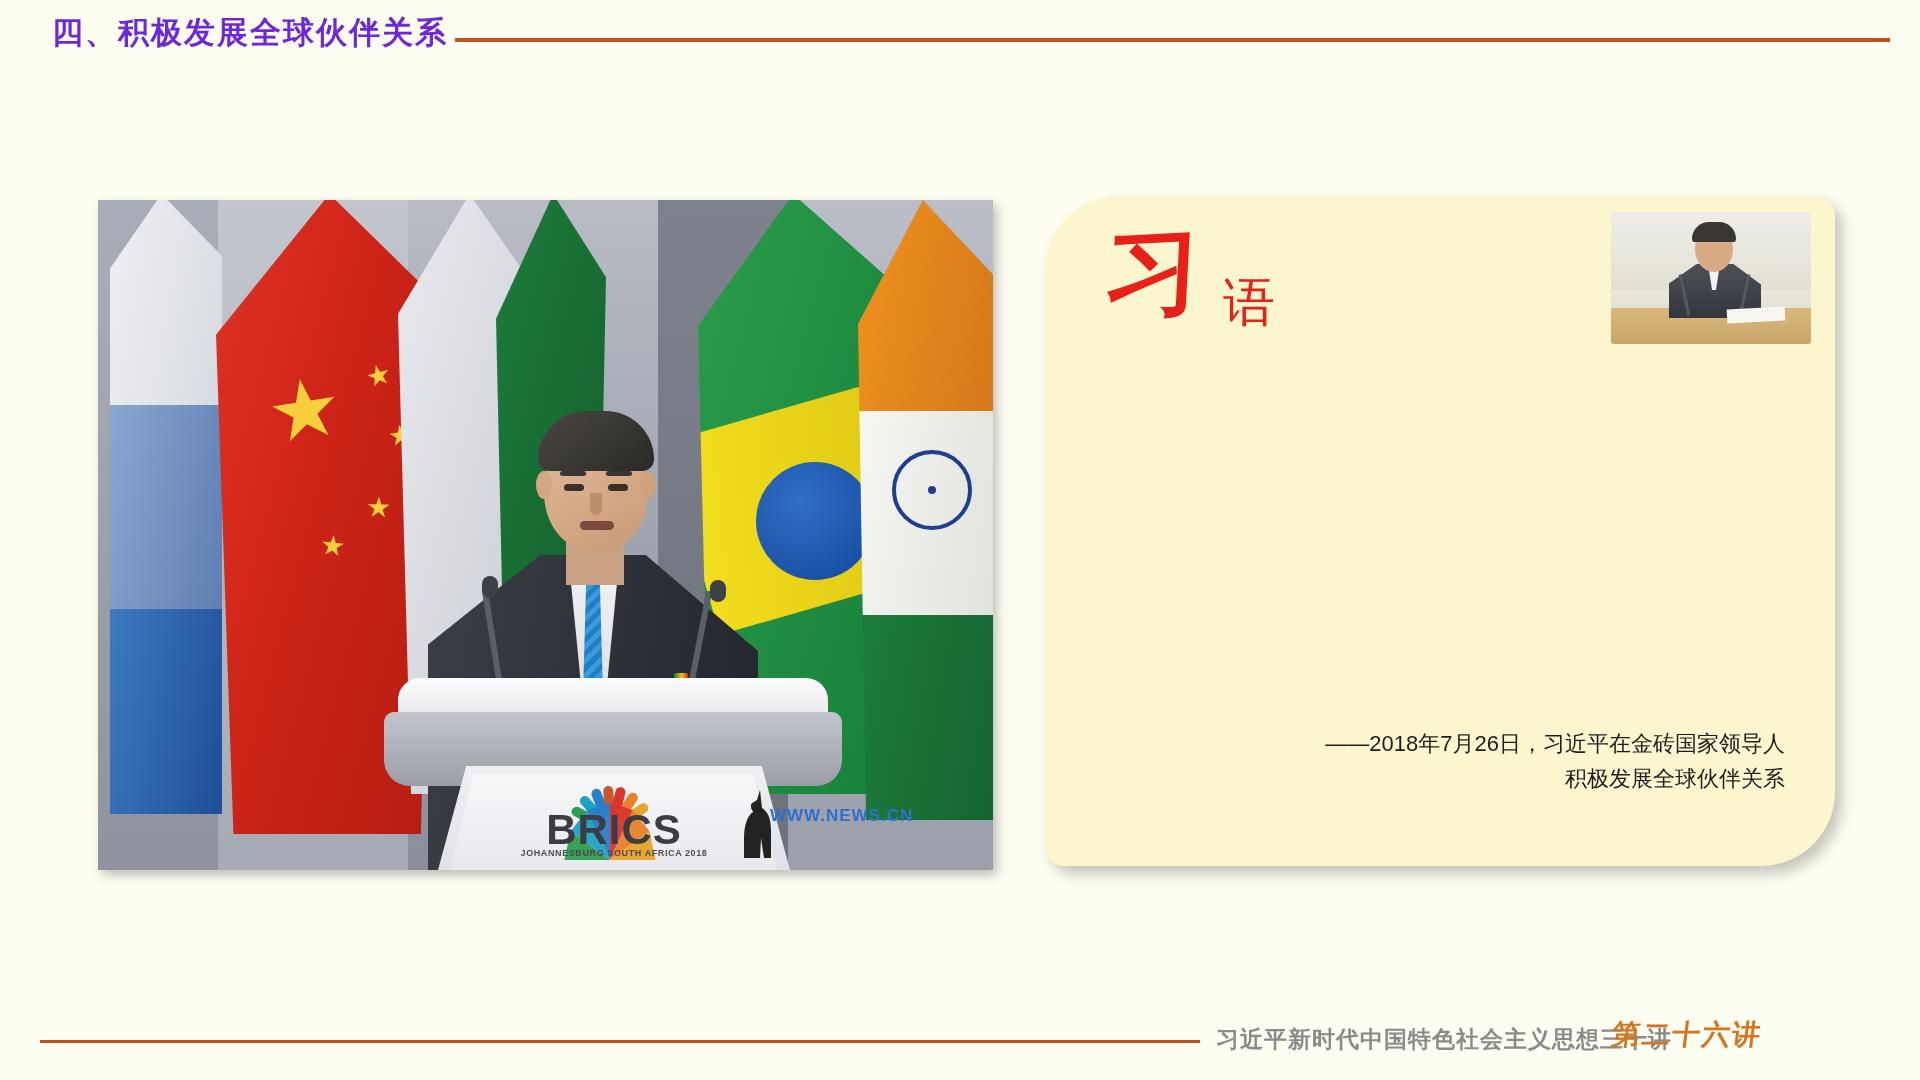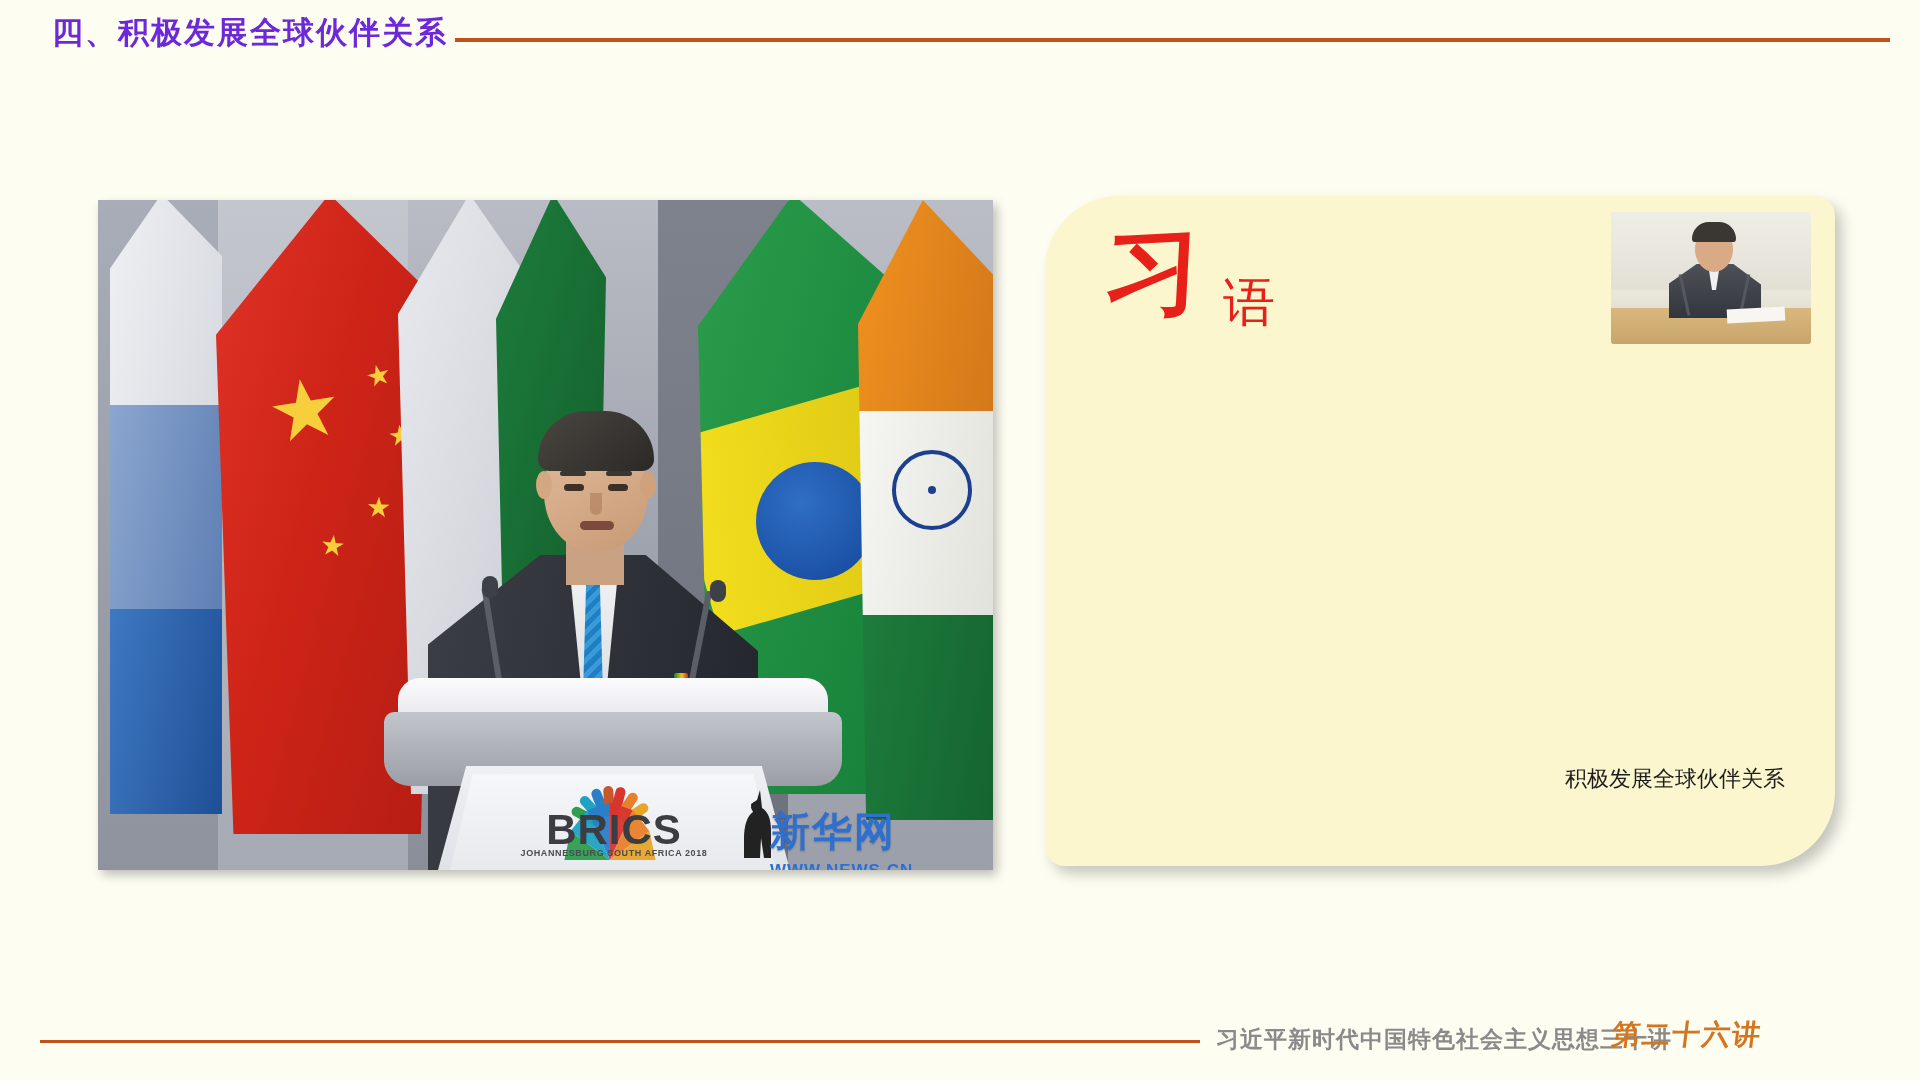--- a/index.html
+++ b/index.html
@@ -313,21 +313,20 @@
       </div>
     <svg class="silhouette" viewBox="0 0 44 72">
       <path d="M30 2 L27 12 L21 16 L23 24 C17 28 14 38 14 50 L14 70 L30 70 L31 50 L34 70 L41 70 L41 44 C41 30 38 24 32 20 Z" fill="#222"></path>
       <circle cx="26" cy="19" r="5" fill="#222"></circle>
     </svg>
 
     <div class="brics-text">BRICS</div>
     <div class="brics-sub">JOHANNESBURG SOUTH AFRICA 2018</div>
 
     <div class="watermark">
-      <div class="wm-cn">新华网</div>
       <div class="wm-en">WWW.NEWS.CN</div>
     </div>
   </div>
 </div>
 
 <div class="caption">
   <span class="indent"></span><br>
 </div>
 
 <div class="quote-card">
@@ -344,20 +343,20 @@
     <div class="xp-shirt"></div>
     <div class="xp-head"></div>
     <div class="xp-hair"></div>
     <div class="xp-mic1"></div>
     <div class="xp-mic2"></div>
     <div class="xp-paper"></div>
   </div>
 
 
   <div class="quote-attrib">
-    <br>
+    <span>——2018年7月26日，习近平在金砖国家领导人</span><br>
     <span>积极发展全球伙伴关系</span>
   </div>
 </div>
 
 <div class="footer-rule"></div>
 <div class="footer-main">习近平新时代中国特色社会主义思想三十讲</div>
 <div class="footer-lecture">第二十六讲</div>
 
 </body></html>

